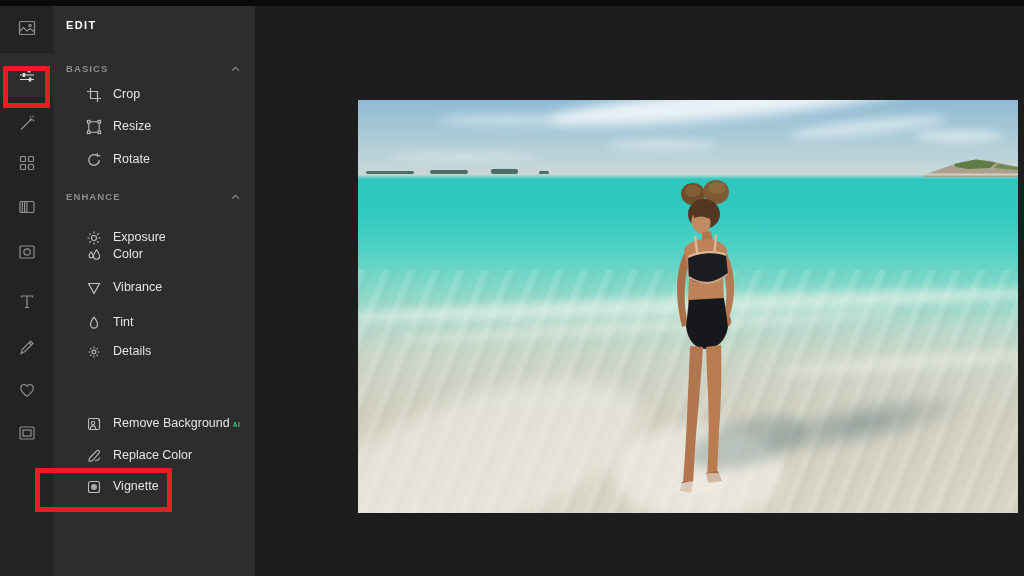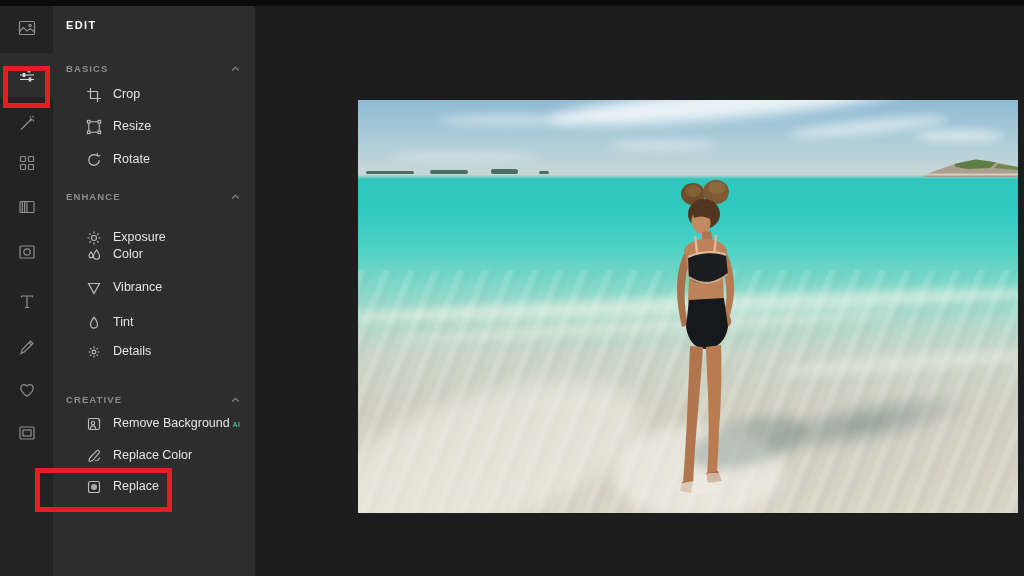--- a/index.html
+++ b/index.html
@@ -263,28 +263,20 @@
   <div class="menu-item" style="top:338px">
     <span class="mi-icon">
       <svg width="16" height="16" viewBox="0 0 16 16" fill="none" stroke="currentColor" stroke-width="1.1">
         <circle cx="8" cy="8" r="1.9"></circle>
         <path d="M8 2.6v1.8M8 11.6v1.8M2.6 8h1.8M11.6 8h1.8M4.2 4.2l1.2 1.2M10.6 10.6l1.2 1.2M11.8 4.2l-1.2 1.2M5.4 10.6l-1.2 1.2"></path>
       </svg>
     </span>
     <span>Details</span>
   </div>
 
-  <div class="section-header" style="top:386px">
-    <span>CREATIVE</span>
-    <span class="chev">
-      <svg width="9" height="6" viewBox="0 0 9 6" fill="none" stroke="currentColor" stroke-width="1.4">
-          <path d="M1 4.5L4.5 1.5L8 4.5"></path>
-        </svg>
-    </span>
-  </div>
   <div class="menu-item" style="top:442px">
     <span class="mi-icon">
       <svg width="16" height="16" viewBox="0 0 16 16" fill="none" stroke="currentColor" stroke-width="1.1">
         <path d="M3 13c2 .5 3.5 0 4.5-1.5L13 5.1a1.6 1.6 0 0 0-2.3-2.3L4.6 9C3.4 10 3 11.5 3 13z"></path>
         <path d="M9 12.8c2.6 0 4.1-1.5 4.6-3.2"></path>
       </svg>
     </span>
     <span>Replace Color</span>
   </div>
   <div class="menu-item" style="top:410px">
@@ -299,21 +291,21 @@
     <span>Remove Background</span>
     <span class="ai-badge">AI</span>
   </div>
   <div class="menu-item" style="top:473px">
     <span class="mi-icon">
       <svg width="16" height="16" viewBox="0 0 16 16" fill="none" stroke="currentColor" stroke-width="1.1">
         <rect x="2.5" y="2.5" width="11" height="11" rx="2"></rect>
         <circle cx="8" cy="8" r="3" fill="currentColor" stroke="none" opacity=".85"></circle>
       </svg>
     </span>
-    <span>Replace</span>
+    <span>Vignette</span>
   </div>
 </div>
 
 <div class="canvas">
   <div class="photo">
 
     <div class="layer cloud c1"></div>
     <div class="layer cloud c2"></div>
     <div class="layer cloud c3"></div>
     <div class="layer cloud c4"></div>

